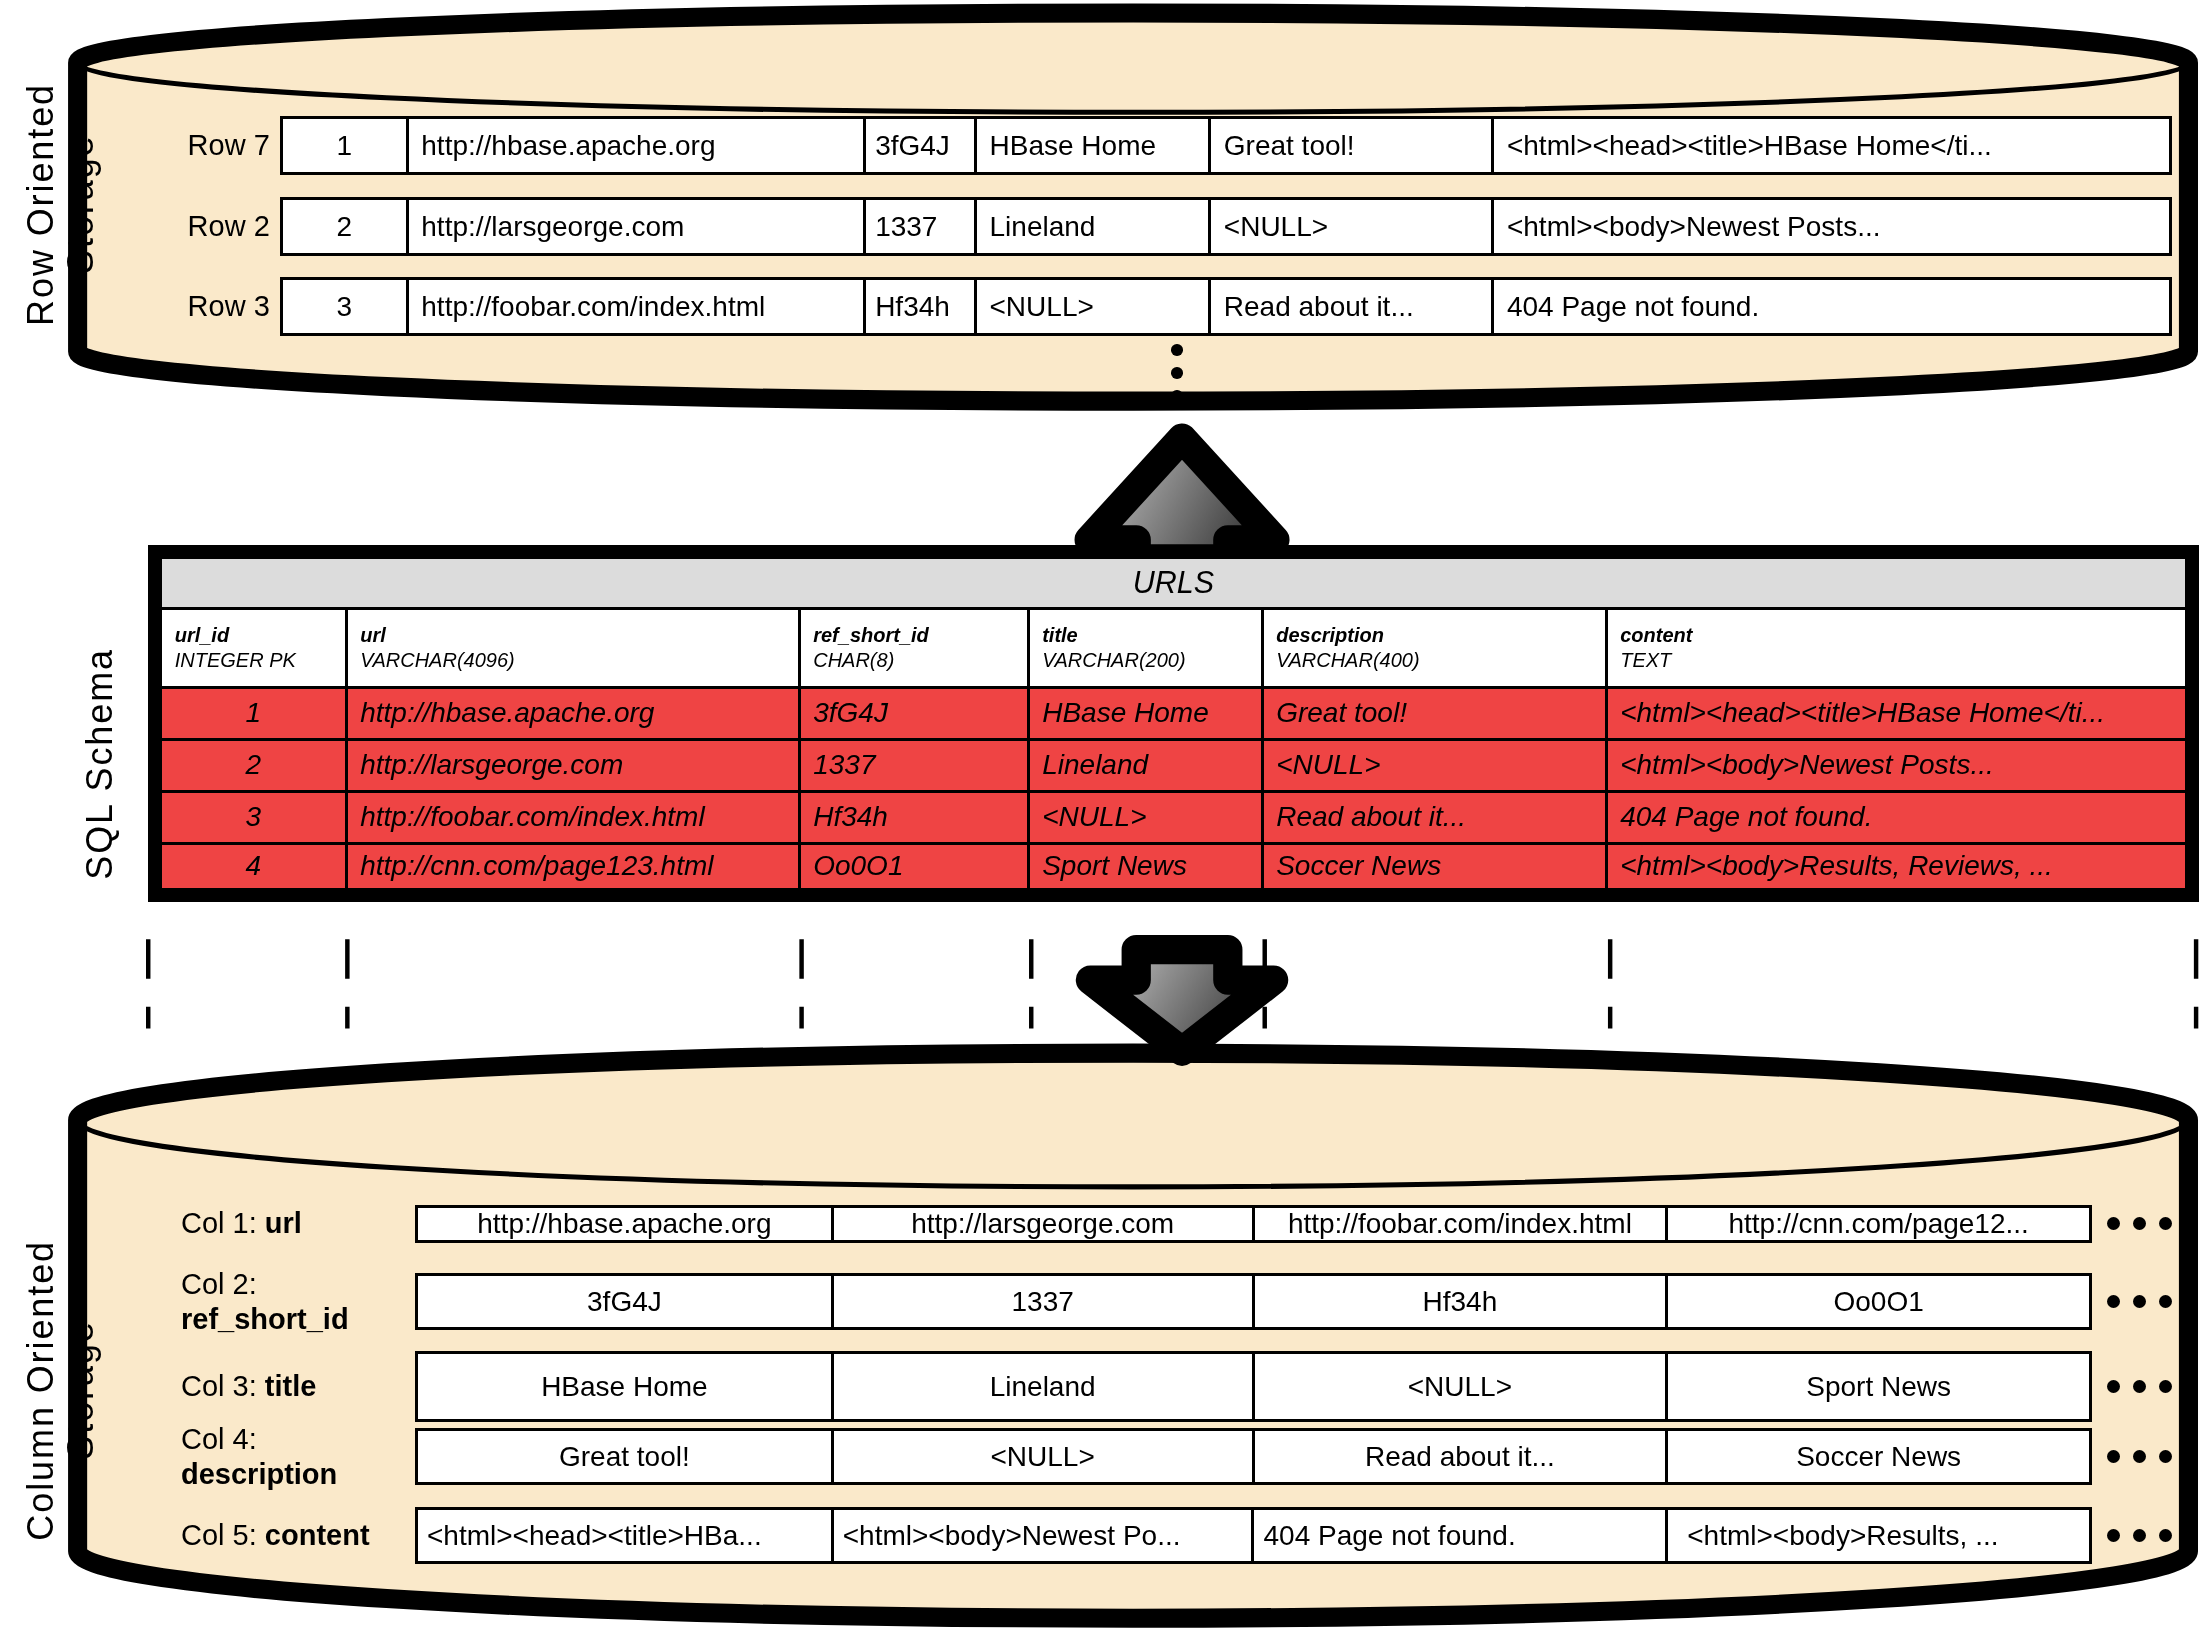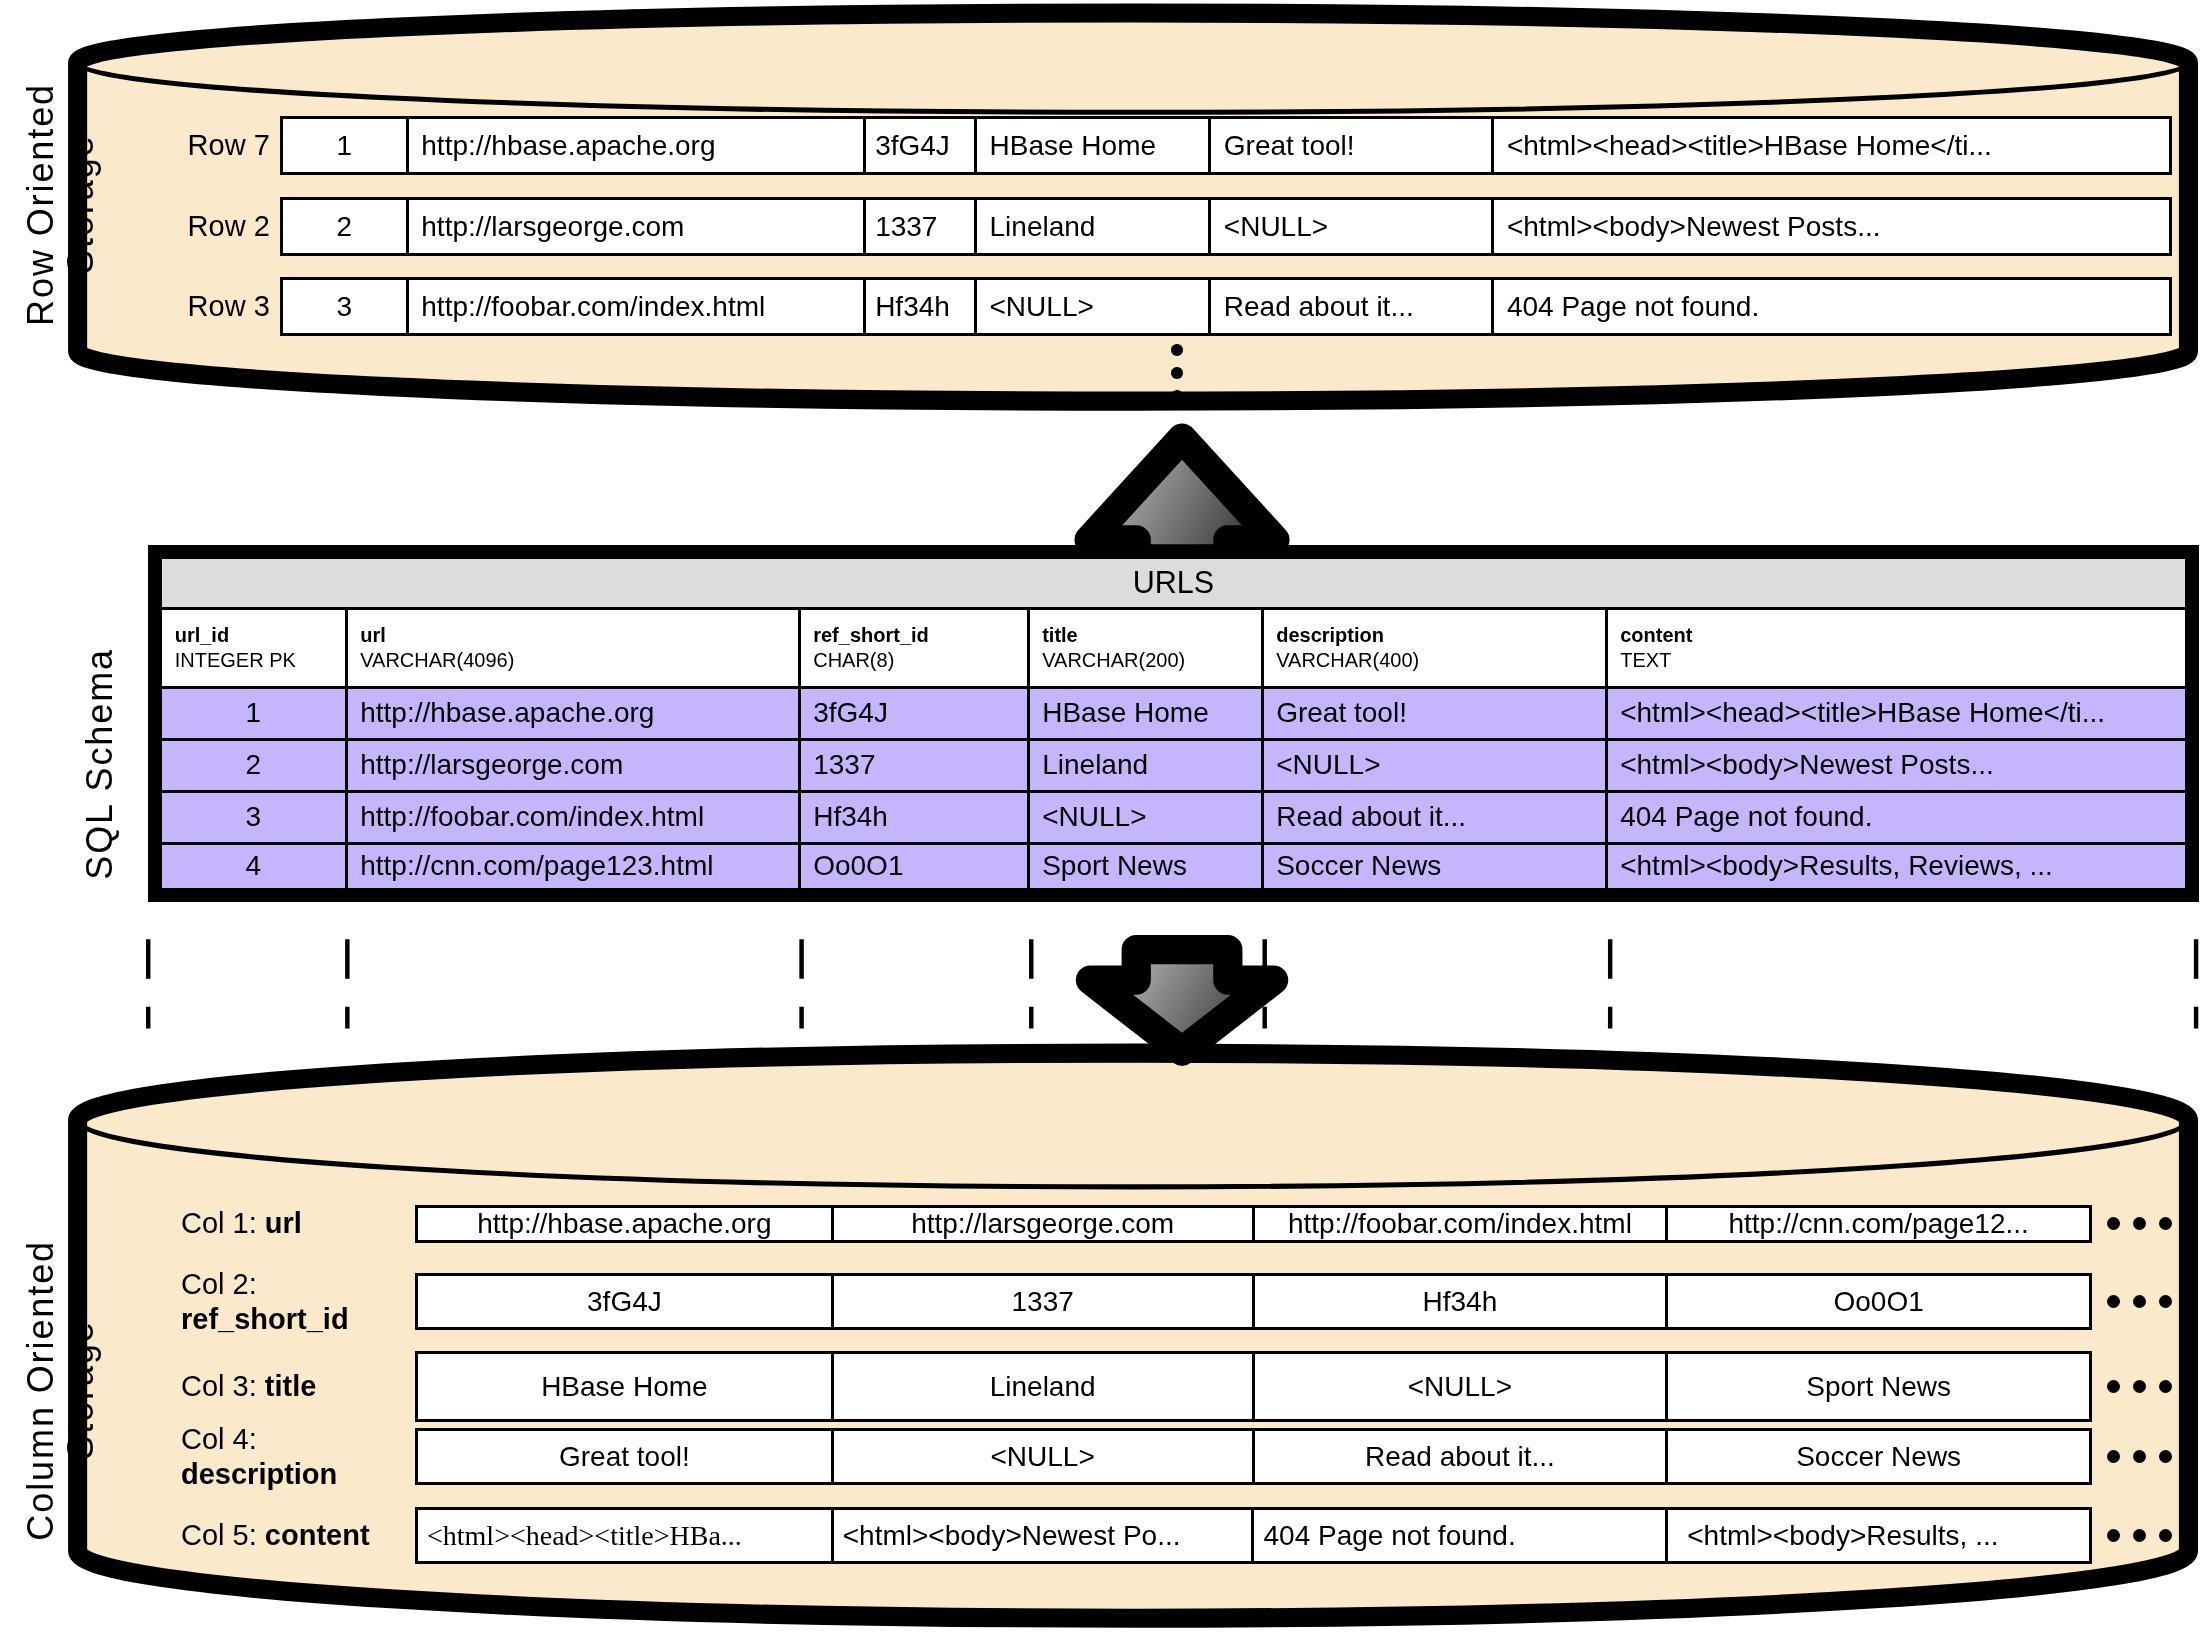--- a/index.html
+++ b/index.html
@@ -19,21 +19,21 @@
             font-size:29px; padding-right:10.2px; box-sizing:border-box; }
   .cells { display:flex; border:3.8px solid #000; background:#fff; box-sizing:border-box; }
   .cell { box-sizing:border-box; display:flex; align-items:center; padding:0 12.7px;
           font-size:28px; white-space:nowrap; overflow:hidden; background:#fff; }
   .cell + .cell { border-left:3.2px solid #000; }
   .cell.center { justify-content:center; padding:0 3.8px; }
   .cell.left { justify-content:flex-start; }
 
   
   table.sql { position:absolute; left:148px; top:545px; width:2051px;
-              border-collapse:collapse; table-layout:fixed; background:#c4b5fd; }
+              border-collapse:collapse; table-layout:fixed; background:#ef4444;font-style:italic; }
   table.sql td, table.sql th { border:3.2px solid #000; box-sizing:border-box;
               white-space:nowrap; overflow:hidden; }
   table.sql { border:14px solid #000; }
   .ttl { background:#DCDCDC; text-align:center; font-size:30.5px; height:56px; font-weight:normal; }
   th.hcell { text-align:left; vertical-align:middle; padding:6.4px 5.1px 6.4px 12.7px; height:79px;
              background:#fff; font-weight:normal; }
   .cname { font-size:20px; font-weight:bold; }
   .ctype { font-size:20px; font-weight:normal; margin-top:2px; }
   td.dcell { font-size:28px; height:52px; padding:0 12.7px; }
   td.dcell.center { text-align:center; padding:0 3.8px; }
@@ -283,21 +283,21 @@
       <div class="dot"></div>
       <div class="dot"></div>
     </div>
   </div>
 
   <div class="srow" style="left:181px; top:1507px; height:57px;">
     <div class="clabel" style="width:234px;">
       <div class="inline-line"><span>Col 5:</span>&nbsp;<b>content</b></div>
     </div>
     <div class="cells" style="width:1677px;">
-      <div class="cell left" style="width:414px; padding:15px 9px;font-family:Liberation Serif, serif;">&lt;html&gt;&lt;head&gt;&lt;title&gt;HBa...</div>
+      <div class="cell left" style="width:414px; padding:15px 9px;">&lt;html&gt;&lt;head&gt;&lt;title&gt;HBa...</div>
       <div class="cell left" style="width:422px; padding:0 9px;">&lt;html&gt;&lt;body&gt;Newest Po...</div>
       <div class="cell left" style="width:415px; padding:0 9px;">404 Page not found.</div>
       <div class="cell left" style="width:425px; padding:0 19px;">&lt;html&gt;&lt;body&gt;Results, ...</div>
     </div>
     <div class="dots" style="width:95px;">
       <div class="dot"></div>
       <div class="dot"></div>
       <div class="dot"></div>
     </div>
   </div>

